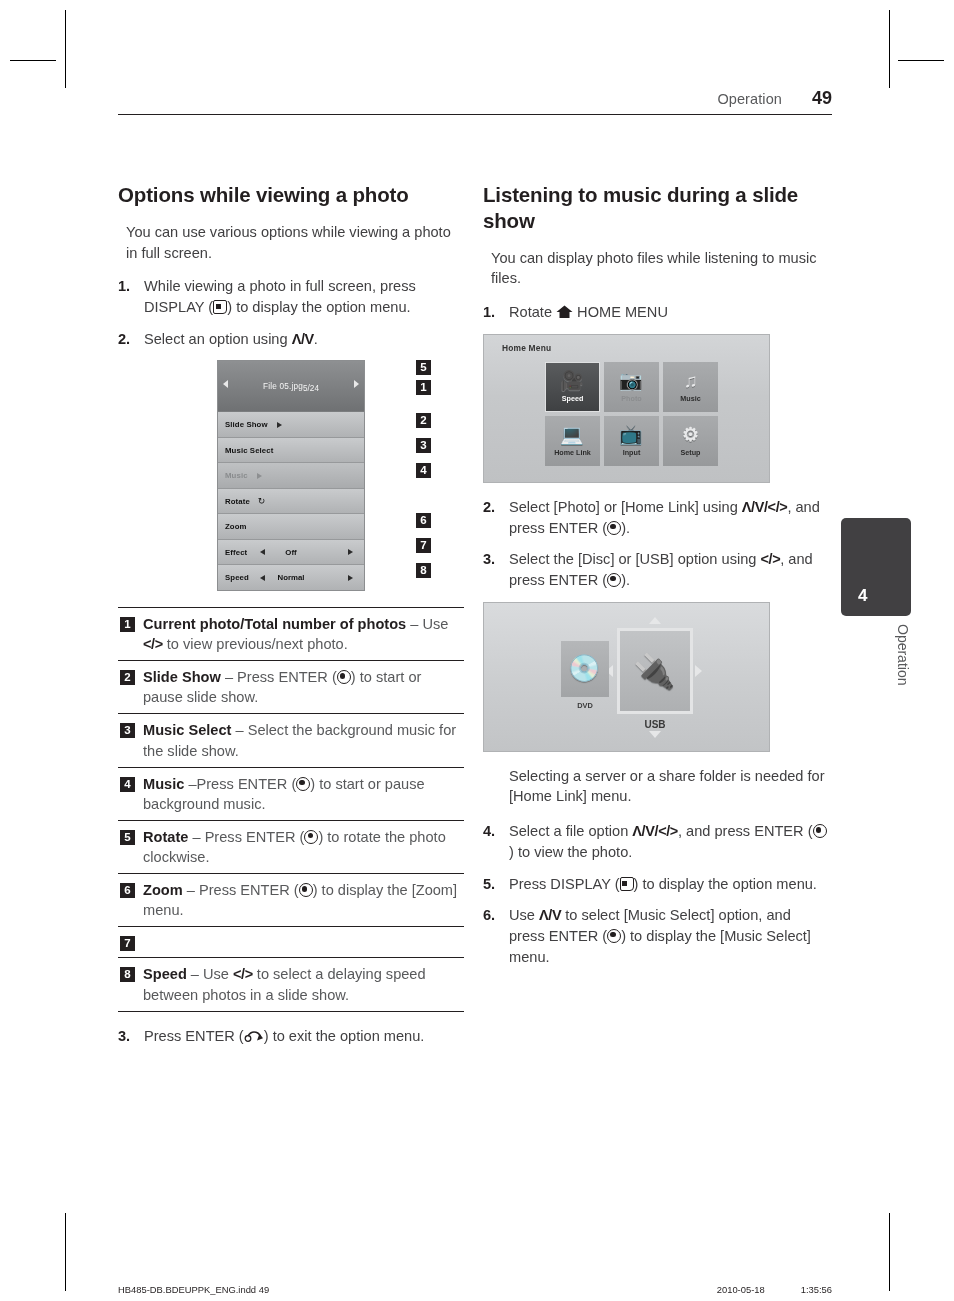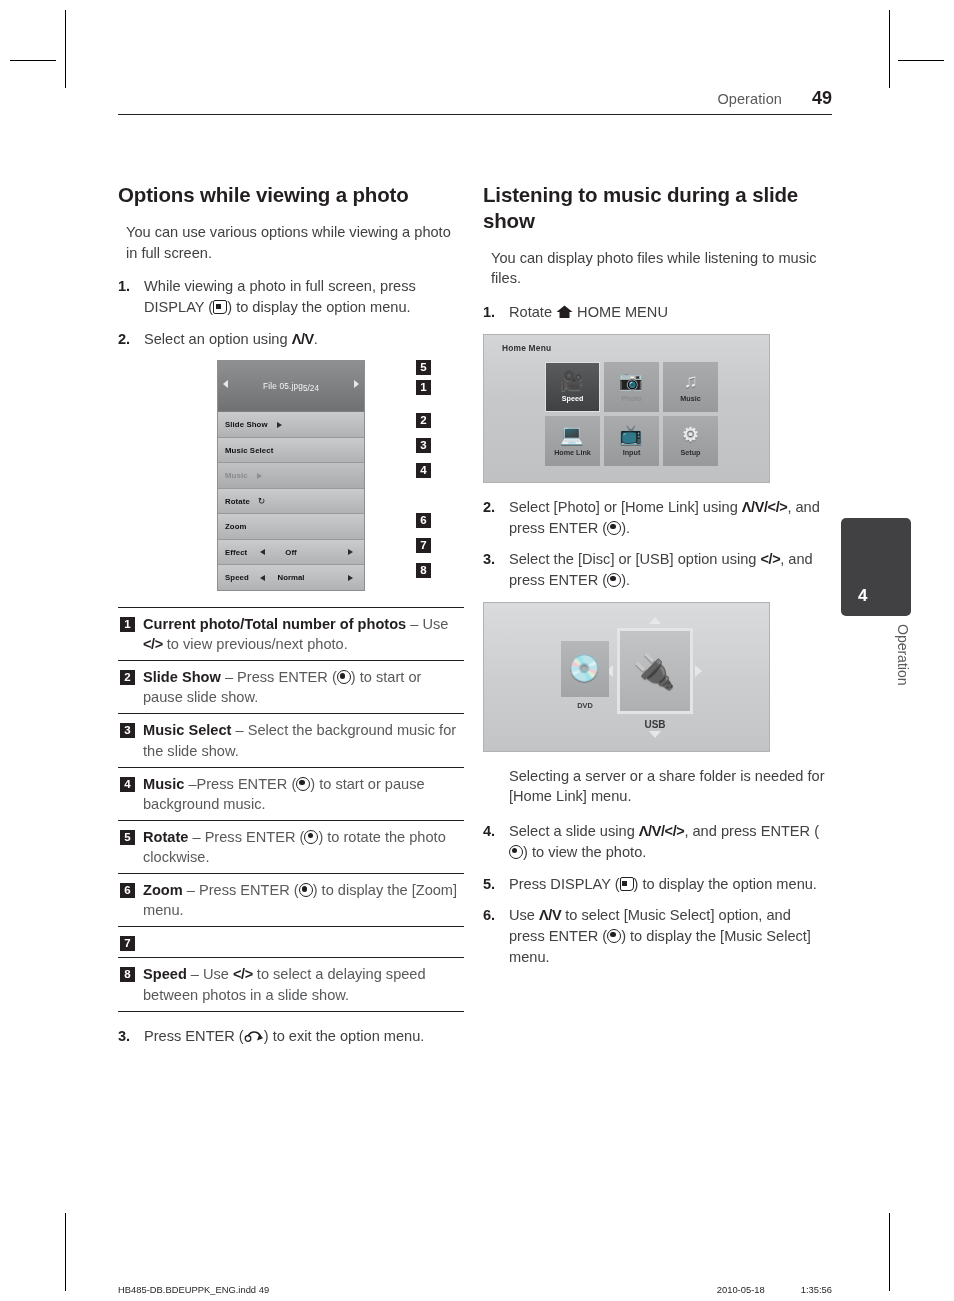--- a/index.html
+++ b/index.html
@@ -657,21 +657,21 @@
         <span style="font-size:34px; color:#9fa1a3; text-shadow:0 1px 1px #7a7c7e;">🔌</span>
       </div>
       <div class="src-usb-label">USB</div>
     </div>
   </div>
 
   <p class="note-text">Selecting a server or a share folder is needed for [Home Link] menu.</p>
 
   <ol class="steps">
     <li>
-      <span class="num">4.</span><span>Select a slide using </span><span class="arrows">Λ/V/&lt;/&gt;</span><span>, and press ENTER (</span><span class="enter-ico"></span><span>) to view the photo.</span>
+      <span class="num">4.</span><span>Select a file option </span><span class="arrows">Λ/V/&lt;/&gt;</span><span>, and press ENTER (</span><span class="enter-ico"></span><span>) to view the photo.</span>
     </li>
     <li>
       <span class="num">5.</span><span>Press DISPLAY (</span><span class="display-ico"></span><span>) to display the option menu.</span>
     </li>
     <li>
       <span class="num">6.</span><span>Use </span><span class="arrows">Λ/V</span><span> to select [Music Select] option, and press ENTER (</span><span class="enter-ico"></span><span>) to display the [Music Select] menu.</span>
     </li>
   </ol>
 </div>
 

